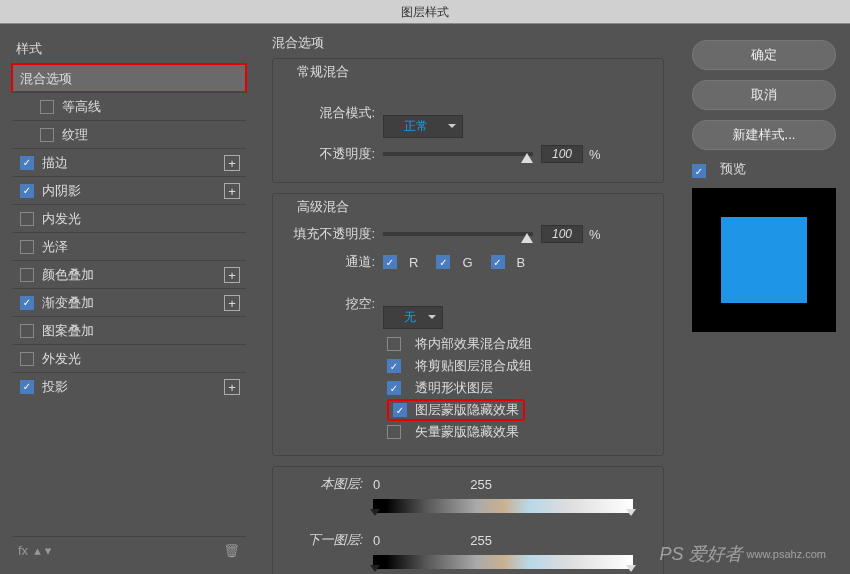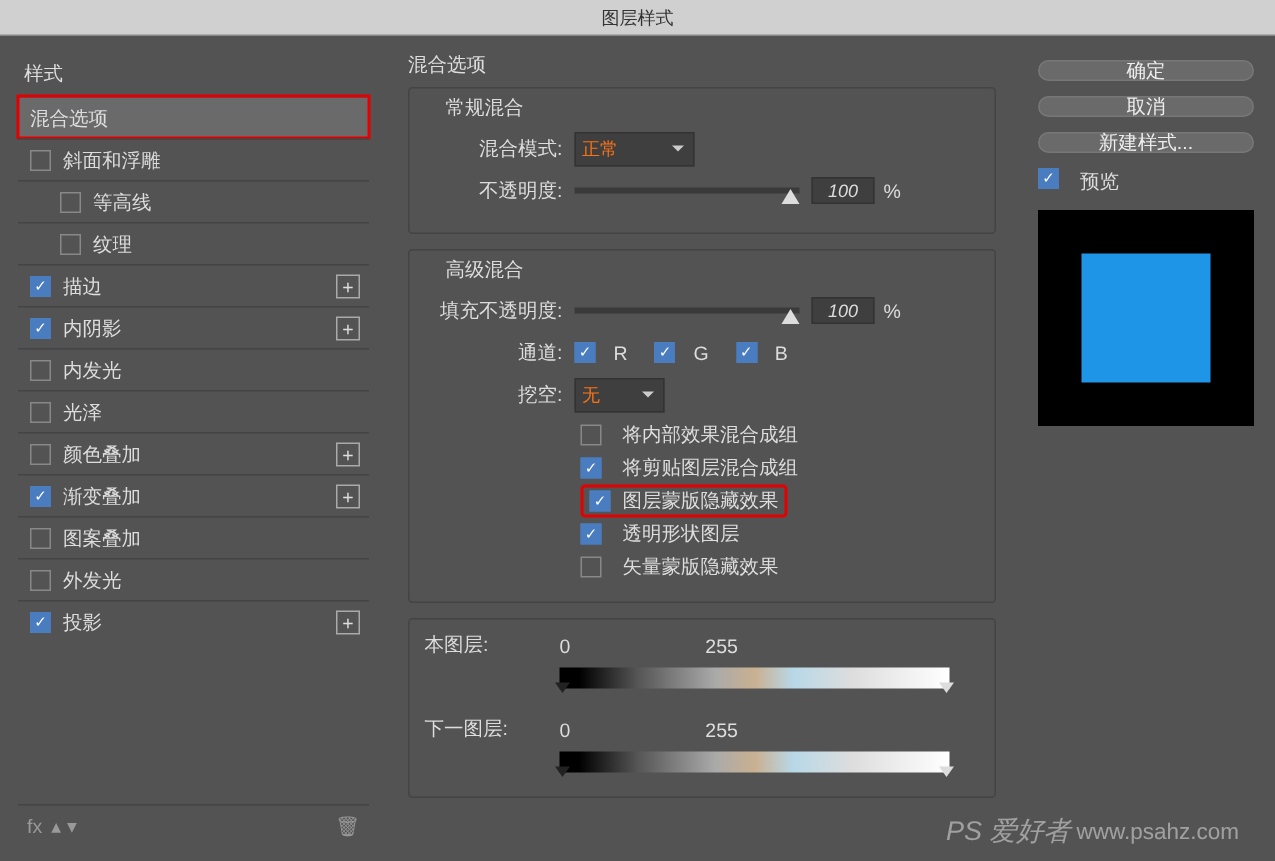--- a/index.html
+++ b/index.html
@@ -17,60 +17,56 @@
 .chk.checked { background: #4a7cc0; border-color: #4a7cc0; }
 .chk.checked::after { content: "✓"; color: #fff; font-size: 10px; }
 .sidebar-footer { position: absolute; bottom: 10px; left: 12px; width: 234px; height: 28px; border-top: 1px solid #444; display: flex; align-items: center; padding: 0 6px; color: #999; font-size: 13px; }
 .sidebar-footer .trash { margin-left: auto; }
 .center { flex: 1; padding: 10px 14px; color: #ddd; font-size: 13px; }
 .section-title { margin-bottom: 6px; }
 .sub-title { padding-left: 14px; margin-bottom: 6px; }
 .fieldset { border: 1px solid #444; border-radius: 3px; padding: 8px 10px 12px; margin-bottom: 10px; position: relative; }
 .row { display: flex; align-items: center; min-height: 24px; margin-bottom: 4px; }
 .lbl { text-align: right; width: 92px; margin-right: 8px; color: #ddd; }
-.dropdown { background: #3f3f3f; border: 1px solid #333; color: #f97316; padding: 2px 20px 2px 4px; font-size: 12px; position: relative; min-width: 80px; display: inline-block; }
+.dropdown { background: #3f3f3f; border: 1px solid #333; color: #0ea5e9; padding: 2px 20px 2px 20px; font-size: 12px; position: relative; min-width: 80px; display: inline-block; margin-top: 28px; }
 .dropdown::after { content: ""; position: absolute; right: 6px; top: 8px; border: 4px solid transparent; border-top-color: #ccc; }
 .slider { flex: 1; height: 4px; background: #3a3a3a; position: relative; margin-right: 8px; max-width: 150px; }
 .slider .thumb { position: absolute; right: 0; top: -5px; width: 0; height: 0; border: 6px solid transparent; border-bottom: 10px solid #ddd; }
 .num { background: #3f3f3f; border: 1px solid #333; color: #ddd; width: 42px; text-align: center; font-size: 12px; padding: 1px 0; font-style: italic; }
 .pct { margin-left: 6px; }
 .channels { display: flex; gap: 18px; }
 .ch { display: flex; align-items: center; gap: 4px; }
 .chk-list { padding-left: 104px; }
 .chk-row { display: flex; align-items: center; height: 22px; gap: 6px; }
 .red-box { border: 2px solid #e40000; border-radius: 3px; padding: 0 4px; display: inline-flex; align-items: center; }
 .gradient-bar { height: 14px; flex: 1; background: linear-gradient(to right, #000 0%, #000 5%, #555 20%, #aaa 40%, #c9b090 50%, #b8d8e8 60%, #ddd 75%, #fff 100%); position: relative; max-width: 260px; }
 .tri-l, .tri-r { position: absolute; bottom: -8px; width: 0; height: 0; border: 5px solid transparent; border-top: 7px solid #222; }
 .tri-l { left: -3px; }
 .tri-r { right: -3px; border-top-color: #ddd; }
 .grad-row { display: flex; align-items: center; margin-bottom: 14px; }
-.grad-lbl { width: 80px; margin-right: 10px; }
+.grad-lbl { width: 80px; text-align: right; margin-right: 10px; font-style: italic; }
 .right { width: 172px; padding: 16px 14px; }
-.btn { width: 100%; height: 14px; background: #6a6a6a; border: 1px solid #777; border-radius: 14px; color: #eee; font-size: 13px; margin-bottom: 10px; display: flex; align-items: center; justify-content: center; cursor: pointer; }
-.preview-chk { display: flex; align-items: flex-start; gap: 6px; color: #ddd; font-size: 13px; margin: 6px 0 10px; }
+.btn { width: 100%; height: 30px; background: #6a6a6a; border: 1px solid #777; border-radius: 14px; color: #eee; font-size: 13px; margin-bottom: 10px; display: flex; align-items: center; justify-content: center; cursor: pointer; }
+.preview-chk { display: flex; align-items: flex-end; gap: 6px; color: #ddd; font-size: 13px; margin: 6px 0 10px; }
 .preview-box { width: 144px; height: 144px; background: #000; display: flex; align-items: center; justify-content: center; }
 .preview-sq { width: 86px; height: 86px; background: #1f95e8; }
 .watermark { position: absolute; bottom: 8px; right: 24px; color: rgba(255,255,255,0.45); font-size: 18px; font-style: italic; display: flex; align-items: center; gap: 4px; }
-.watermark .hz { font-size: 15px; font-style: normal; }
+.watermark .hz { font-size: 11px; font-style: normal; }
 </style>
 </head>
 <body>
 
 <div class="titlebar">图层样式</div>
 <div class="main">
   <div class="sidebar">
     <div class="sidebar-title">样式</div>
     <div id="style-list">
         <div class="style-item selected highlight">
           <span>混合选项</span>
         </div>
-        <div class="style-item">
-          <span class="chk"></span>
-          <span>斜面和浮雕</span>
-        </div>
         <div class="style-item indent">
           <span class="chk"></span>
           <span>等高线</span>
         </div>
         <div class="style-item indent">
           <span class="chk"></span>
           <span>纹理</span>
         </div>
         <div class="style-item">
           <span class="chk checked"></span>
@@ -175,28 +171,28 @@
       <div class="chk-list" id="adv-opts">
           <div class="chk-row">
             <span class="chk"></span>
             <span>将内部效果混合成组</span>
           </div>
           <div class="chk-row">
             <span class="chk checked"></span>
             <span>将剪贴图层混合成组</span>
           </div>
           <div class="chk-row">
+            <span class="chk checked"></span>
+            <span>透明形状图层</span>
+          </div>
+          <div class="chk-row">
             <span class="red-box">
               <span class="chk checked"></span>
               <span>图层蒙版隐藏效果</span>
             </span>
-          </div>
-          <div class="chk-row">
-            <span class="chk checked"></span>
-            <span>透明形状图层</span>
           </div>
           <div class="chk-row">
             <span class="chk"></span>
             <span>矢量蒙版隐藏效果</span>
           </div>
         </div>
     </div>
 
     <div class="fieldset">
       <div class="grad-row">

